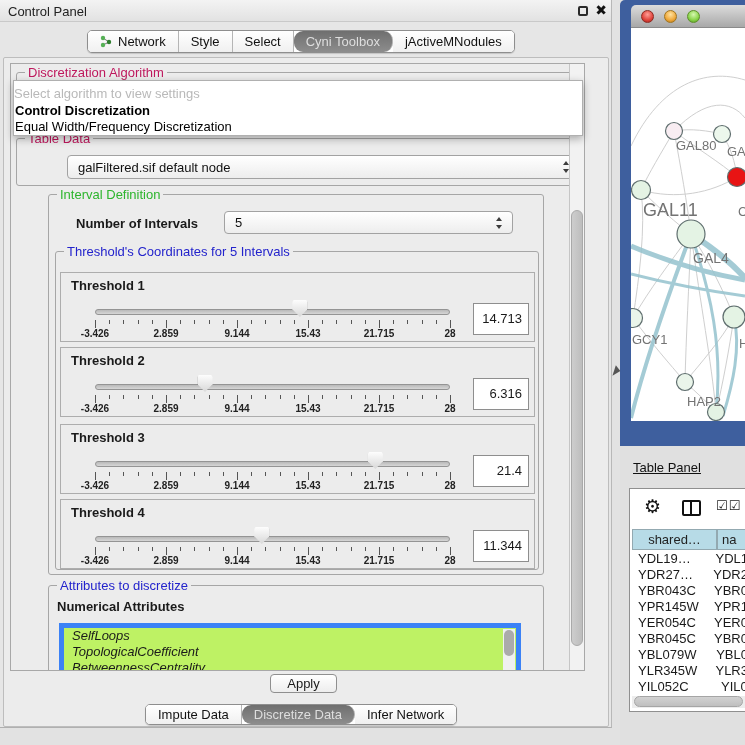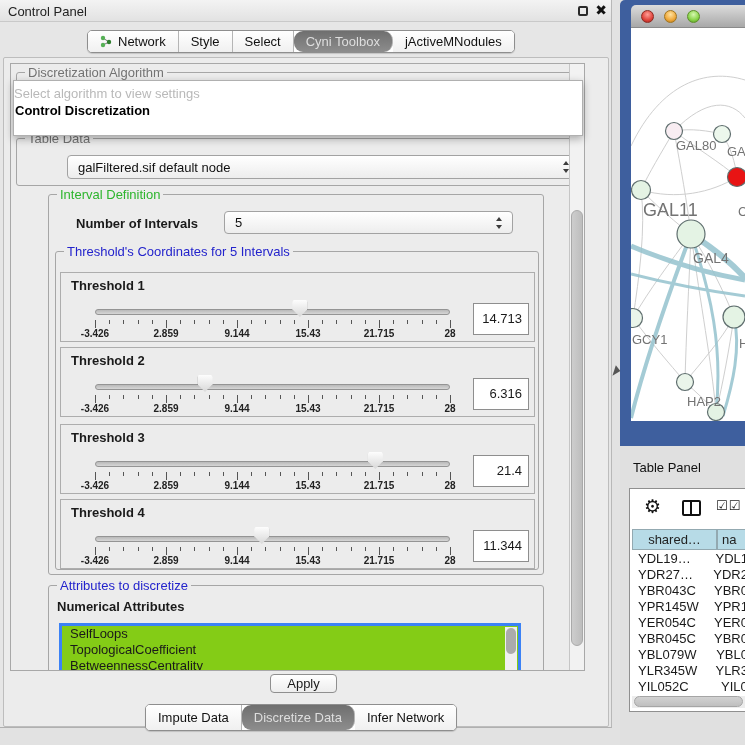--- a/index.html
+++ b/index.html
@@ -26,58 +26,58 @@
   .scrollpane { left:6px; top:5px; width:575px; height:608px; border:1px solid #a8a8a8; background:#ececec; overflow:hidden; }
 
   
   .vsb { right:0; top:0; width:15px; bottom:0; background:#f2f2f2; border-left:1px solid #c6c6c6; }
   .vsb-thumb { left:1px; width:12px; border-radius:7px; background:linear-gradient(90deg,#cdcdcd,#bdbdbd); border:1px solid #a9a9a9; }
 
   .group { border:1px solid #a6a6a6; border-radius:3px; }
   .gtitle { position:absolute; top:-8px; left:8px; background:#ececec; padding:0 3px; font-size:13px; }
   .gtitle.green { color:#2db52d; }
   .gtitle.blue { color:#2323cc; }
-  .gtitle.dark { color:#737373; }
+  .gtitle.dark { color:#be185d; }
 
   .combo { background:linear-gradient(#ffffff,#ededed); border:1px solid #a2a2a2; border-radius:4px; font-size:13px; color:#111; display:flex; align-items:center; padding:0 22px 0 10px; }
   .combo.focusring { box-shadow:0 0 0 3px rgba(95,150,215,.8); }
   .spin { position:absolute; right:9px; top:50%; transform:translateY(-50%); width:7px; height:12px; }
   .spin:before, .spin:after { content:""; position:absolute; left:0; border-left:3.5px solid transparent; border-right:3.5px solid transparent; }
   .spin:before { top:0; border-bottom:4.5px solid #3c3c3c; }
   .spin:after { bottom:0; border-top:4.5px solid #3c3c3c; }
 
   
   .tpanel { left:47px; width:475px; height:70px; border:1px solid #adadad; background:#ececec; }
   .tlabel { left:10px; top:5px; font-weight:bold; font-size:13px; }
   .track { left:34px; top:36px; width:355px; height:6px; border-radius:3px; background:linear-gradient(#b9b9b9,#d6d6d6); border:1px solid #949494; }
   .thumb { position:absolute; top:27px; width:15px; height:17px; background:linear-gradient(#fdfdfd,#d8d8d8); clip-path:polygon(8% 0,92% 0,100% 12%,100% 55%,50% 100%,0 55%,0 12%); filter:drop-shadow(0 0 1px #7e7e7e); }
   .ticks { left:34px; top:47px; width:355px; height:9px; }
   .tick { position:absolute; top:0; width:1px; background:#555; height:4px; }
   .tick.major { height:8px; }
   .slabels { left:34px; top:55px; width:355px; height:12px; font-size:10px; font-weight:bold; color:#222; }
   .slabel { position:absolute; transform:translateX(-50%); white-space:nowrap; }
   .vbox { left:412px; top:30px; width:56px; height:32px; background:#fff; border:1px solid #8e8e8e; font-size:13px; text-align:right; line-height:30px; padding-right:6px; }
 
-  .listbox { background:#84cc16; border:3px solid #3b82f6; overflow:hidden; }
+  .listbox { background:#bef264; border:5px solid #3b82f6; overflow:hidden;font-style:italic; }
   .listbox .li { font-size:13px; padding:1px 0 1px 8px; line-height:14px; }
   .list-vsb { position:absolute; right:1px; top:1px; width:12px; bottom:1px; background:#f0f0f0; }
   .list-vsb .th { position:absolute; left:1px; top:1px; width:10px; height:26px; background:#ababab; border-radius:5px; }
 
   .btn { background:linear-gradient(#ffffff,#ededed); border:1px solid #8f8f8f; border-radius:4px; font-size:13px; text-align:center; line-height:17px; }
 
   
   .netwin { left:620px; top:0; width:125px; height:446px; background:#3e5f9e; border-top-left-radius:5px; }
   .net-titlebar { left:11px; top:5px; right:0; height:23px; background:linear-gradient(#dcdcdc,#a8a8a8); border-top-left-radius:5px; border-bottom:1px solid #8a8a8a; }
   .light { position:absolute; top:5px; width:13px; height:13px; border-radius:50%; }
   .net-canvas { left:11px; top:28px; right:0; bottom:25px; background:#fff; overflow:hidden; }
   .nlabel { position:absolute; color:#737373; white-space:nowrap; }
 
   
   .tpr { left:620px; top:446px; width:125px; height:299px; background:#e0e0e0; }
-  .tpr-title { left:13px; top:14px; font-size:13px; color:#111; }
+  .tpr-title { left:13px; top:14px; font-size:13px; color:#111;text-decoration:underline; }
   .twin { left:9px; top:42px; width:120px; height:224px; background:#fff; border:1px solid #8f8f8f; overflow:hidden; }
   .gear { left:14px; top:8px; font-size:19px; color:#111; line-height:20px; }
   .colicon { left:52px; top:11px; width:19px; height:16px; border:2px solid #111; border-radius:2px; }
   .colicon:before { content:""; position:absolute; left:6px; top:0; bottom:0; width:2px; background:#111; }
   .cbicons { left:86px; top:9px; font-size:13px; color:#222; letter-spacing:1px; }
   .thead { left:2px; top:40px; right:0; height:21px; display:flex; }
   .thead .hc { background:#b7dbe7; border:1px solid #93a9b1; font-size:13px; color:#222; display:flex; align-items:center; }
   .hc1 { width:85px; justify-content:center; }
   .hc2 { flex:1; padding-left:4px; border-left:none; }
   .trows { left:2px; top:62px; right:0; height:143px; overflow:hidden; }
@@ -350,36 +350,37 @@
         </div>
       </div>
 
       <div class="abs vsb">
         <div class="abs vsb-thumb" style="top:146px; height:436px;"></div>
       </div>
     </div>
 
     <div class="abs btn" style="left:266px; top:616px; width:67px; height:19px;">Apply</div>
 
-    <div class="abs seg" style="left:141px; top:646px; height:27px;">
+    <div class="abs seg" style="left:141px; top:646px; height:21px;">
       <div class="s">
           <span>Impute Data</span>
         </div>
       <div class="s sel">
           <span>Discretize Data</span>
         </div>
       <div class="s">
           <span>Infer Network</span>
         </div>
     </div>
   </div>
 
   <div class="abs popup">
     <div class="abs pp-ph">Select algorithm to view settings</div>
     <div class="abs pp-i1">Control Discretization</div>
+    <div class="abs pp-i2">Equal Width/Frequency Discretization</div>
   </div>
 </div>
 
 <div class="abs netwin">
   <div class="abs net-titlebar">
     <div class="light" style="left:10px; background:radial-gradient(circle at 50% 32%, #ff9d96, #e0443b 60%, #9c1f17); border:1px solid #8c2a22;"></div>
     <div class="light" style="left:33px; background:radial-gradient(circle at 50% 32%, #ffe2a0, #efa83a 60%, #b06f12); border:1px solid #a0751f;"></div>
     <div class="light" style="left:56px; background:radial-gradient(circle at 50% 32%, #d6f7b0, #88d348 60%, #4d8e1a; ); border:1px solid #5d8f2a; background:radial-gradient(circle at 50% 32%, #d6f7b0, #88d348 60%, #4d8e1a);"></div>
   </div>
   <div class="abs net-canvas">

